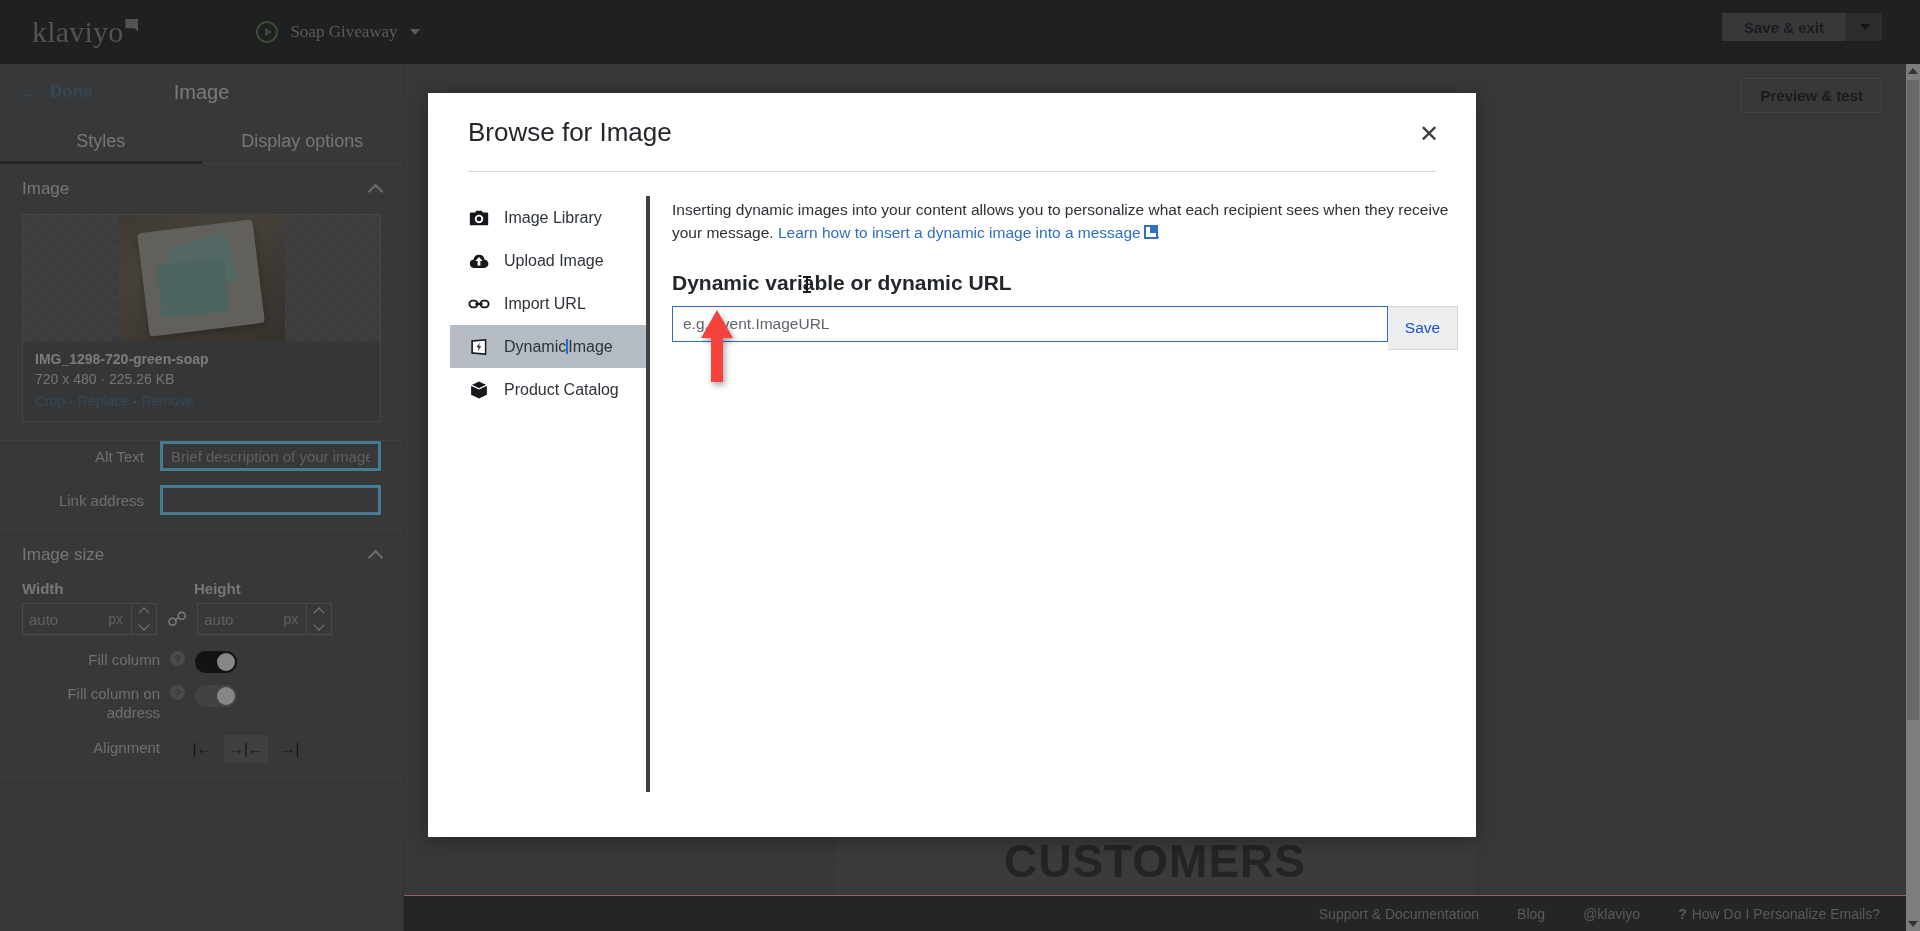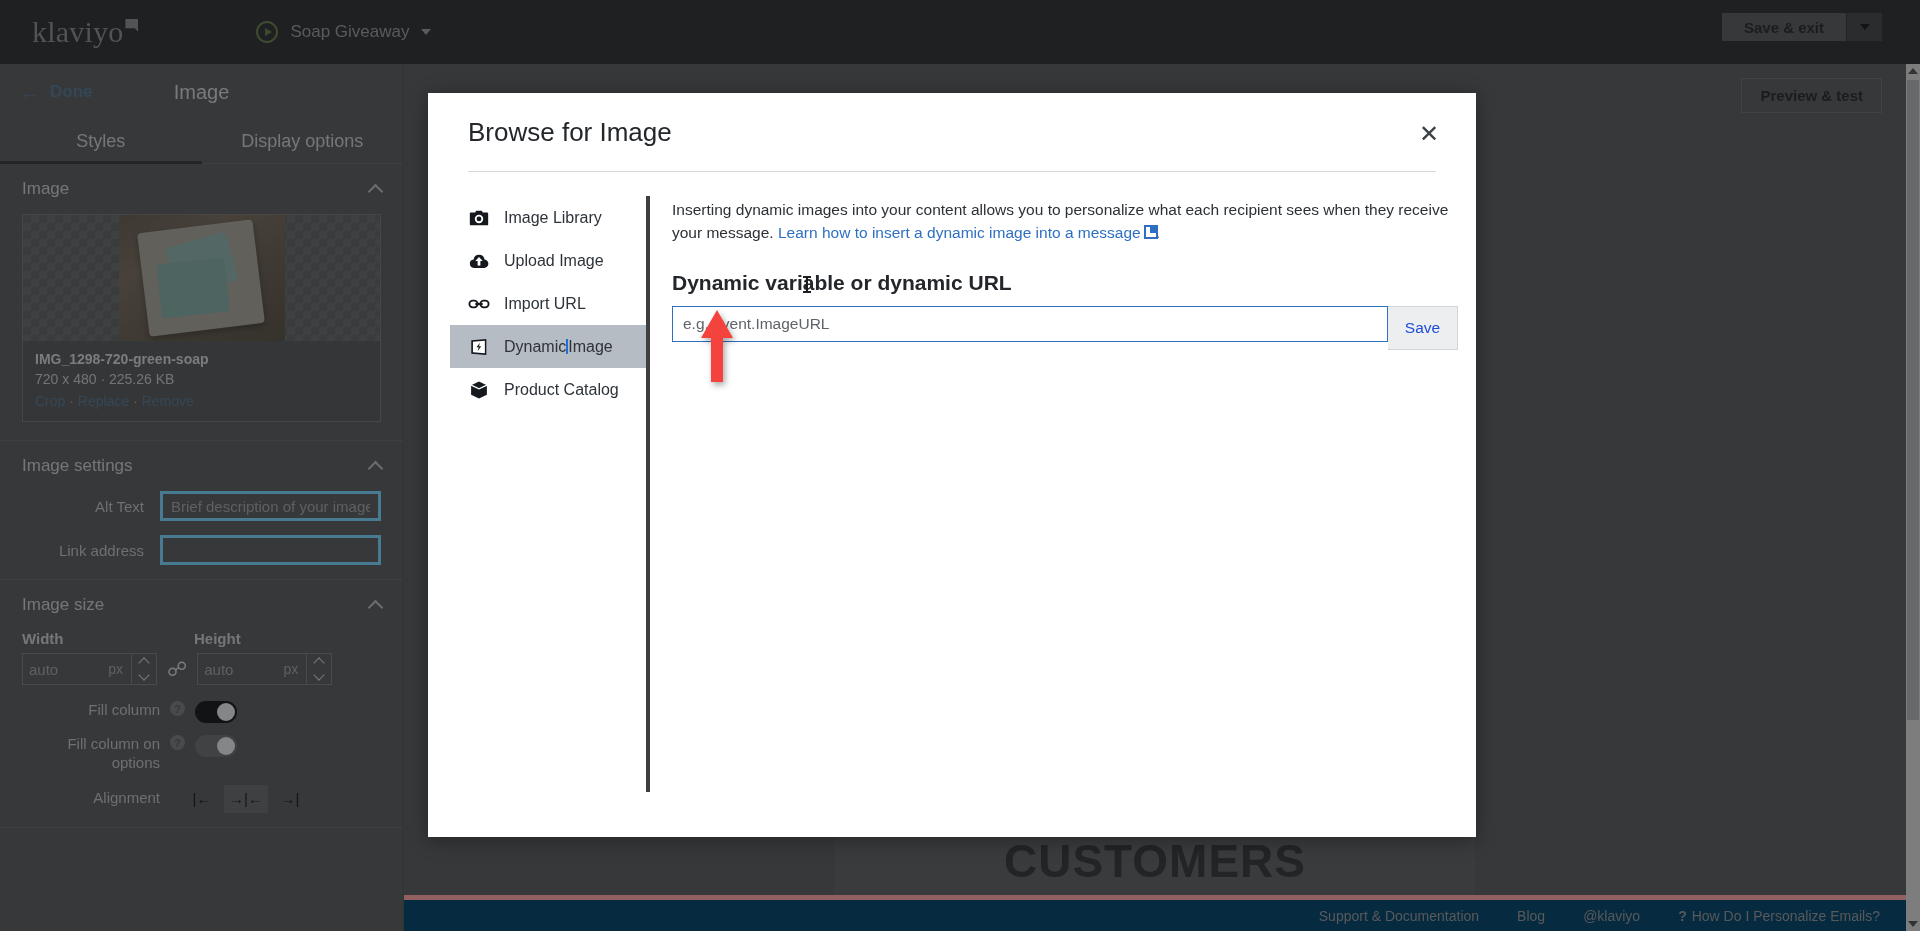--- a/index.html
+++ b/index.html
@@ -20,21 +20,21 @@
   .logo-wrap { display: flex; align-items: flex-start; margin-left: 32px; }
   .logo-text {
     font-family: "Liberation Serif", serif; font-size: 30px;
     color: #8d8f91; letter-spacing: .2px; line-height: 1;
   }
   .logo-flag {
     width: 13px; height: 13px; background: #8d8f91; margin-left: 2px;
     margin-top: 2px;
     clip-path: polygon(0 0, 100% 0, 100% 100%, 72% 72%, 0 72%);
   }
-  .camp { display: flex; align-items: center; margin-left: 118px; gap: 12px; }
+  .camp { display: flex; align-items: center; margin-left: 118px; gap: 12px; font-family: Liberation Serif, serif; }
   .play-ring {
     width: 22px; height: 22px; border-radius: 50%;
     border: 2px solid #6c8155; display: flex; align-items: center;
     justify-content: center;
   }
   .play-tri {
     width: 0; height: 0; border-left: 7px solid #6c8155;
     border-top: 4.5px solid transparent; border-bottom: 4.5px solid transparent;
     margin-left: 2px;
   }
@@ -246,21 +246,21 @@
   .customers-band {
     position: absolute; left: 0; right: 0; top: 640px; height: 74px;
     display: flex; align-items: center; justify-content: center;
     background: #636669;
   }
   .customers-text {
     font-size: 46px; font-weight: bold; color: #3b3e41; letter-spacing: 1px;
   }
   .footer {
     position: absolute; left: 404px; right: 14px; bottom: 0; height: 36px;
-    background: #0c4a6e; border-top: 5px solid #fca5a5;
+    background: #404040; border-top: 1px solid #fca5a5;
     display: flex; align-items: center; justify-content: flex-end;
     gap: 38px; padding-right: 26px; font-size: 14px; color: #97999c;
   }
   .footer span { cursor: pointer; }
   .qmark { font-weight: bold; margin-right: 5px; }
 
   
   .scrollbar {
     position: absolute; top: 64px; right: 0; width: 14px; bottom: 0;
     background: #d7d8da;
@@ -426,24 +426,20 @@
               <span class="dot">·</span>
               <span>Replace</span>
               <span class="dot">·</span>
               <span>Remove</span>
             </div>
           </div>
         </div>
       </div>
 
       <div class="sec">
-        <div class="sec-head">
-          <span>Image settings</span>
-          <span class="chev-up"></span>
-        </div>
         <div class="field-row">
           <div class="field-label">Alt Text</div>
           <input class="txt-input" placeholder="Brief description of your image" style="">
         </div>
         <div class="field-row">
           <div class="field-label">Link address</div>
           <input class="txt-input" placeholder="" style="">
         </div>
       </div>
 
@@ -489,21 +485,21 @@
         </div>
 
         <div class="tog-row">
           <div class="tog-label">Fill column</div>
           <div class="help-dot">?</div>
           <div class="toggle on">
               <div class="knob"></div>
             </div>
         </div>
         <div class="tog-row">
-          <div class="tog-label">Fill column on options</div>
+          <div class="tog-label">Fill column on address</div>
           <div class="help-dot">?</div>
           <div class="toggle on-dim">
               <div class="knob"></div>
             </div>
         </div>
         <div class="align-row">
           <div class="tog-label">Alignment</div>
           <div class="align-btns">
             <div class="align-btn">|←</div>
             <div class="align-btn sel">→|←</div>

